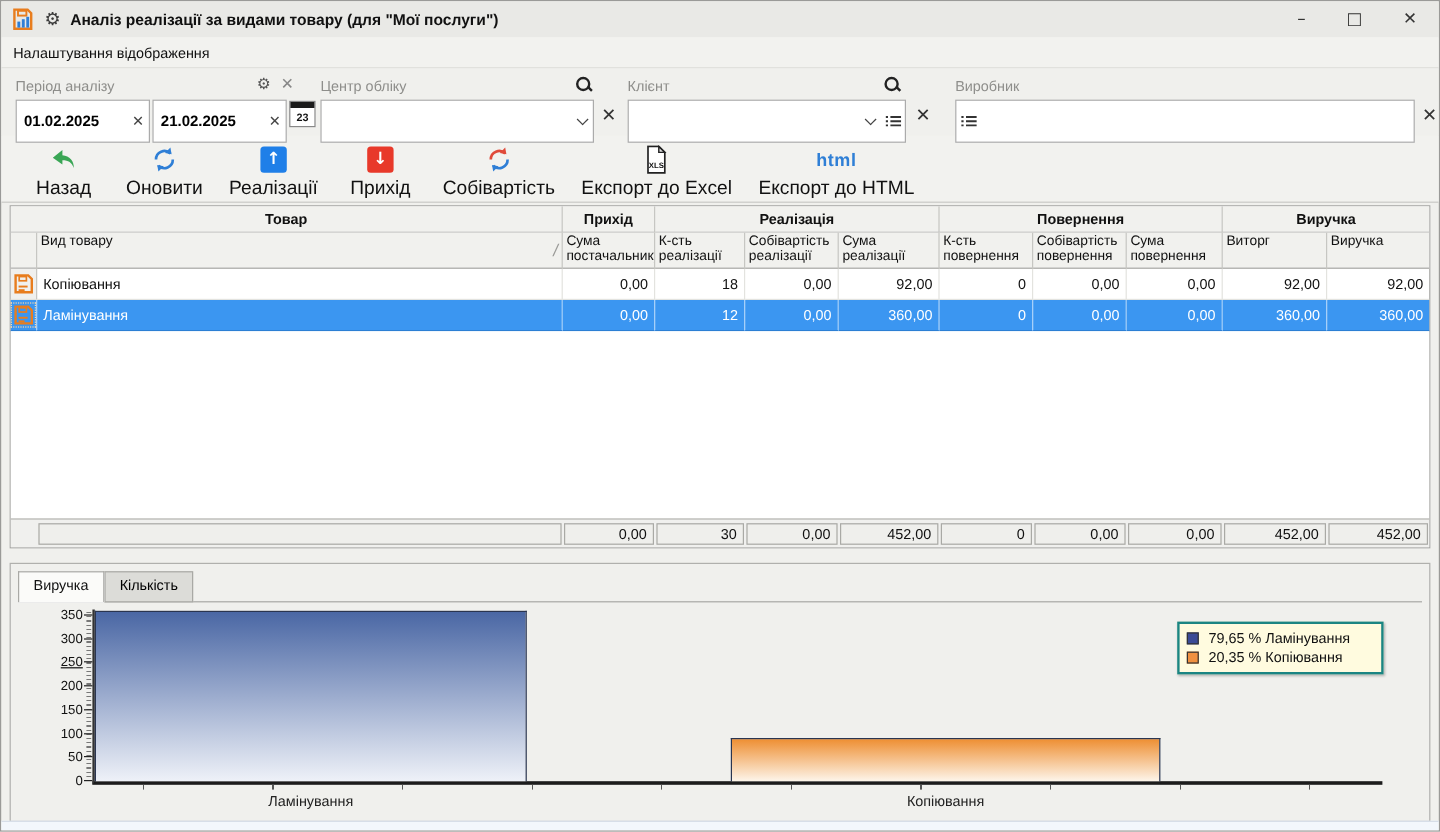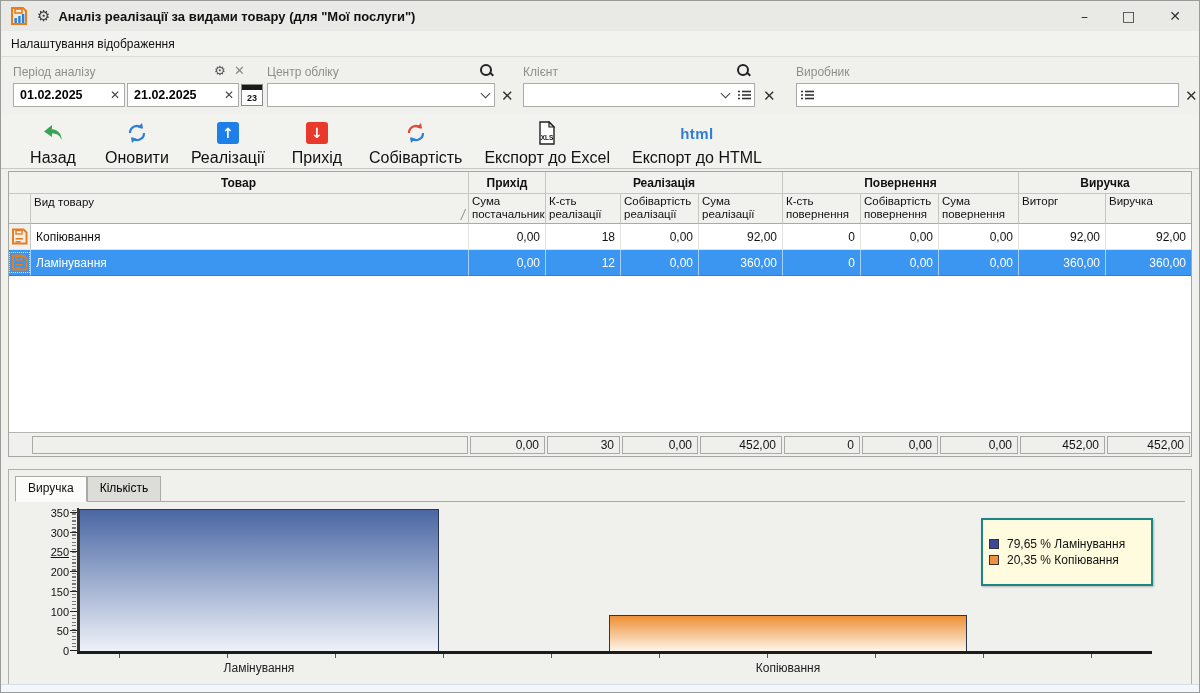--- a/index.html
+++ b/index.html
@@ -13,21 +13,21 @@
   .titlebar { height:30px; background:#e9e9e6; display:flex; align-items:center; padding:0 4px 0 8px; }
   .titlebar .title { font-weight:bold; font-size:13px; margin-left:8px; flex:1; }
   .win-controls { display:flex; align-items:center; gap:34px; padding-right:14px; font-family:"DejaVu Sans",sans-serif; color:#333; }
   .win-controls span { cursor:default; font-size:14px; }
   .gear-glyph { font-family:"DejaVu Sans",sans-serif; font-size:15px; color:#3a3a3a; margin-left:8px; }
   
   .menubar { height:26px; background:#f2f2ef; border-bottom:1px solid #dcdcd9; display:flex; align-items:center; padding-left:10px; }
   
   .filters { height:56px; position:relative; background:#f0f0ed; }
   .flabel { position:absolute; top:8px; color:#8e8e8b; font-size:12px; }
-  .fbox { position:absolute; top:26px; height:24px; background:#fff; border:1px solid #ababab; display:flex; align-items:center; }
+  .fbox { position:absolute; top:26px; height:36px; background:#fff; border:1px solid #ababab; display:flex; align-items:center; }
   .fbox .val { flex:1; padding:0 6px; font-weight:bold; font-size:12.5px; white-space:nowrap; overflow:hidden; }
   .fbox .val.normal { font-weight:normal; }
   .fbox input { border:none; outline:none; flex:1; padding:0 6px; font:inherit; font-weight:bold; font-size:12.5px; min-width:0; background:transparent; }
   .fbox input.normal { font-weight:normal; }
   .xclear { width:18px; text-align:center; color:#444; font-family:"DejaVu Sans",sans-serif; font-size:12px; cursor:pointer; }
   .xclear-out { position:absolute; top:30px; font-family:"DejaVu Sans",sans-serif; font-size:15px; color:#333; cursor:pointer; }
   .chev { width:18px; display:flex; justify-content:center; align-items:center; cursor:pointer; }
   .chev i { display:block; width:7px; height:7px; border-right:1.6px solid #444; border-bottom:1.6px solid #444; transform:rotate(45deg); margin-top:-4px; }
   .listicon { width:20px; display:flex; justify-content:center; align-items:center; cursor:pointer; }
   .mag { position:absolute; top:6px; width:14px; height:14px; }
@@ -45,21 +45,21 @@
   .tbtn .lbl { font-size:16px; white-space:nowrap; }
   .sqbtn { width:22px; height:22px; border-radius:3px; color:#fff; font-weight:bold; display:flex; align-items:center; justify-content:center; font-size:14px; font-family:"DejaVu Sans",sans-serif; }
   .html-ic { color:#2f7fd6; font-size:15px; font-weight:bold; letter-spacing:0.5px; }
   
   .grid-table { position:absolute; left:7px; right:7px; top:170px; height:286px; border:1px solid #a6a6a3; background:#fff; display:flex; flex-direction:column; }
   .trow { display:grid; grid-template-columns:22px 438px 77px 75px 78px 84px 78px 78px 80px 87px 85px; }
   .ghead { height:22px; background:#f1f1ee; }
   .ghead .gcell { border-right:1px solid #c6c6c2; border-bottom:1px solid #c6c6c2; display:flex; align-items:center; justify-content:center; font-weight:bold; }
   .shead { height:30px; background:#f1f1ee; }
   .shead .scell { border-right:1px solid #c6c6c2; border-bottom:1px solid #a9a9a5; padding:1px 3px; font-size:11.5px; line-height:13px; overflow:hidden; white-space:normal; display:flex; align-items:flex-start; }
-  .scell.first { justify-content:flex-end;flex-direction:column; }
+  .scell.first { justify-content:flex-end; }
   .sortslash { margin-left:auto; color:#9a9a97; font-style:italic; align-self:center; font-size:14px; }
   .drow { height:26px; }
   .drow .cell { border-right:1px solid #e3e3df; border-bottom:1px solid #e3e3df; display:flex; align-items:center; padding:0 5px; }
   .drow .num { justify-content:flex-end; }
   .drow .iconcell { background:#f0f0ee; justify-content:center; padding:0 1px; border-right:1px solid #c6c6c2; }
   .drow.selected .cell { background:#3b96f1; color:#fff; border-right:1px solid rgba(255,255,255,.55); border-bottom:1px solid #2c7fd4; }
   .drow.selected .iconcell { background:#3b96f1; }
   .drow.selected .rowicon-wrap { outline:1px dotted #ffd9a8; }
   .rowicon-wrap { padding:1px; display:flex; }
   .filler { flex:1; background:#fff; }
@@ -75,21 +75,21 @@
   .tabline { position:absolute; left:6px; right:6px; top:31px; border-bottom:1px solid #a9a9a5; }
   .plot { position:absolute; left:68px; top:38px; width:1075px; height:146px; border-left:2px solid #333; border-bottom:3px solid #1c1c1c; }
   .plot::before { content:""; position:absolute; left:-7px; top:0; bottom:0; width:4px;
     background:repeating-linear-gradient(to top, #777 0 1px, transparent 1px 3.5px); }
   .plot::after { content:""; position:absolute; left:40px; right:0; top:100%; margin-top:3px; height:4px;
     background:repeating-linear-gradient(to right, #555 0 1px, transparent 1px 108px); }
   .ytick { position:absolute; left:-9px; width:7px; height:1px; background:#222; }
   .ylab { position:absolute; right:100%; margin-right:10px; font-size:11px; color:#111; white-space:nowrap; transform:translateY(6px); }
   .bar { position:absolute; bottom:0; border:1px solid #2a3550; border-bottom:none; }
   .xlab { position:absolute; top:100%; margin-top:10px; text-align:center; font-size:12px; color:#222; }
-  .legend { position:absolute; right:38px; top:48px; width:172px; border:2px solid #1b8583; background:#fffbdf; padding:16px 6px; box-shadow:1px 1px 2px rgba(0,0,0,.25); }
+  .legend { position:absolute; right:38px; top:48px; width:172px; border:2px solid #1b8583; background:#fffbdf; padding:4px 6px; box-shadow:1px 1px 2px rgba(0,0,0,.25); }
   .legend .li { display:flex; align-items:center; gap:8px; height:16px; }
   .legend .sw { width:10px; height:10px; border:1px solid #333; }
   .bottomstrip { position:absolute; left:0; right:0; bottom:0; height:8px; background:#f3f7fc; border-top:1px solid #d7dee8; }
   svg { display:block; }
 </style>
 </head>
 <body>
 
 <div class="titlebar">
   <span>

